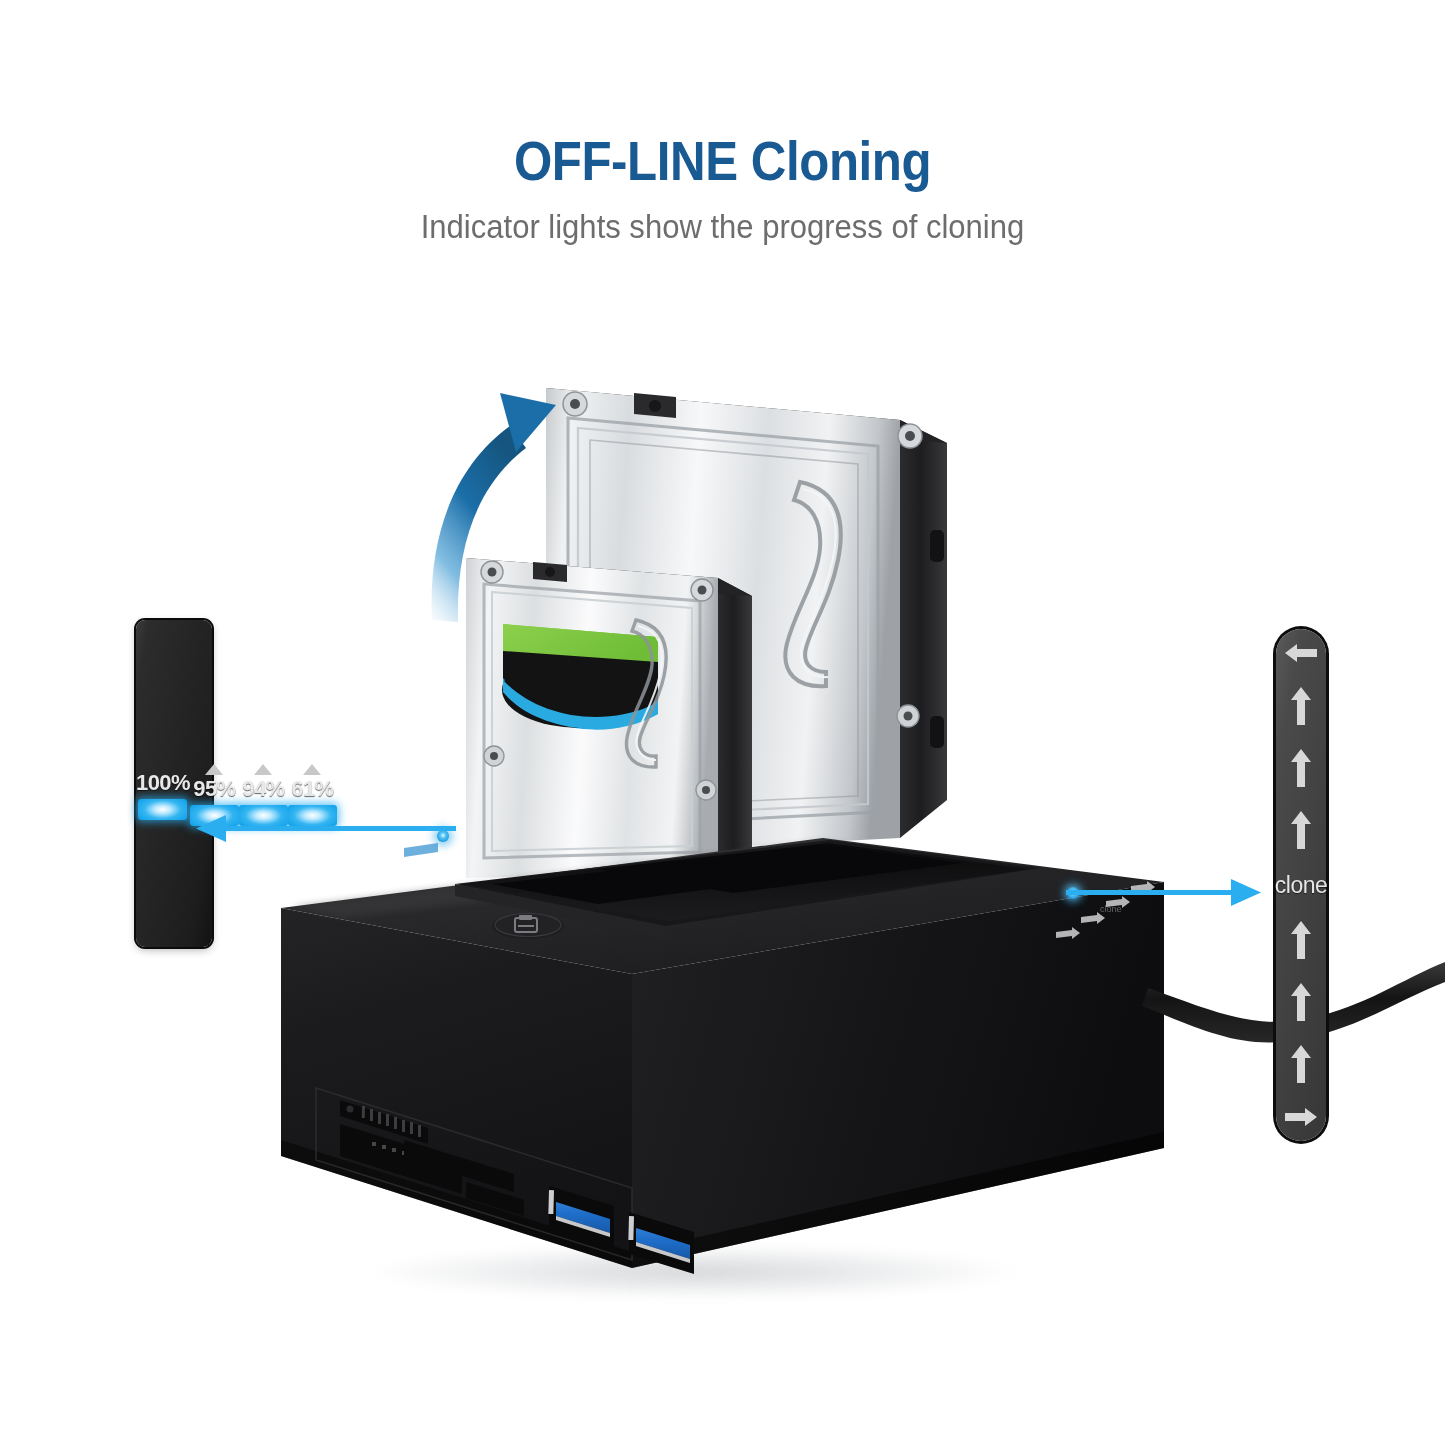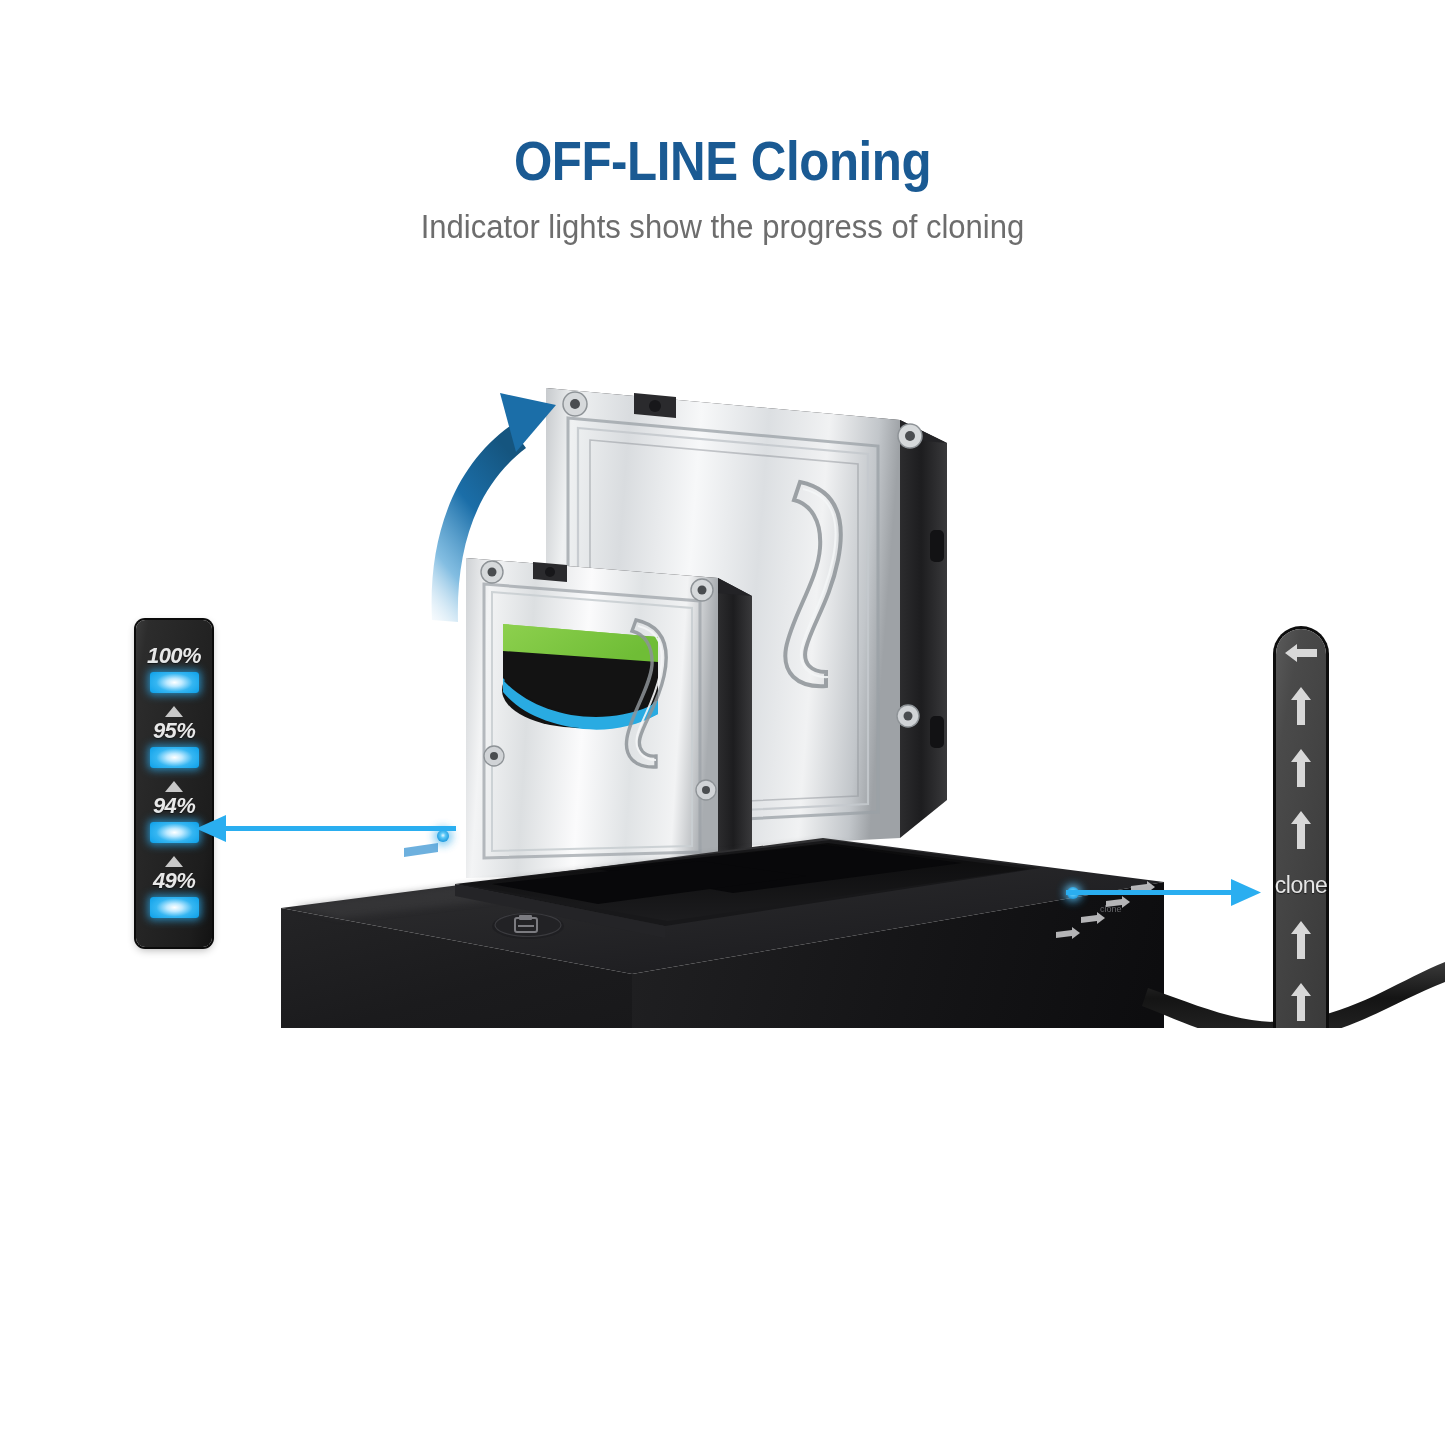--- a/index.html
+++ b/index.html
@@ -3,21 +3,21 @@
 <meta charset="utf-8">
 <style>
   html, body {
     margin: 0;
     padding: 0;
     background: #ffffff;
   }
   #stage {
     position: relative;
     width: 1445px;
-    height: 1028px;
+    height: 1445px;
     background: #ffffff;
     overflow: hidden;
     font-family: "Liberation Sans", sans-serif;
   }
 
   
   .title {
     position: absolute;
     left: 0;
     top: 128px;
@@ -50,25 +50,24 @@
   .led-panel {
     position: absolute;
     left: 136px;
     top: 620px;
     width: 76px;
     height: 327px;
     border-radius: 9px;
     background: linear-gradient(100deg, #3b3b3b 0%, #2c2c2c 10%, #242424 48%, #1d1d1d 82%, #121212 100%);
     box-shadow: 0 0 0 2px #0b0b0b, 0 3px 8px rgba(0,0,0,.3);
     display: flex;
-    flex-direction: column;
+    flex-direction: row;
     align-items: center;
     padding-top: 23px;
     box-sizing: border-box;
-    font-style: italic;
   }
   .led-step {
     width: 100%;
     display: flex;
     flex-direction: column;
     align-items: center;
   }
   .led-caret {
     width: 0; height: 0;
     border-left: 9px solid transparent;
@@ -452,21 +451,21 @@
     </div>
     <div class="led-gap"></div>
     <div class="led-step">
       <div class="led-caret"></div>
       <span class="led-label">94%</span>
       <div class="led-bar"></div>
     </div>
     <div class="led-gap"></div>
     <div class="led-step">
       <div class="led-caret"></div>
-      <span class="led-label">49%</span>
+      <span class="led-label">61%</span>
       <div class="led-bar"></div>
     </div>
   </div>
 
   <div class="clone-panel">
     <svg class="clone-arrow" width="34" height="22" viewBox="0 0 34 22">
       <path d="M 1,11 L 13,2 L 13,7 L 33,7 L 33,15 L 13,15 L 13,20 Z" fill="#d8d8d8"></path>
     </svg>
     <svg class="clone-arrow" width="22" height="40" viewBox="0 0 22 40">
       <path d="M 11,1 L 21,14 L 15,14 L 15,39 L 7,39 L 7,14 L 1,14 Z" fill="#d8d8d8"></path>

